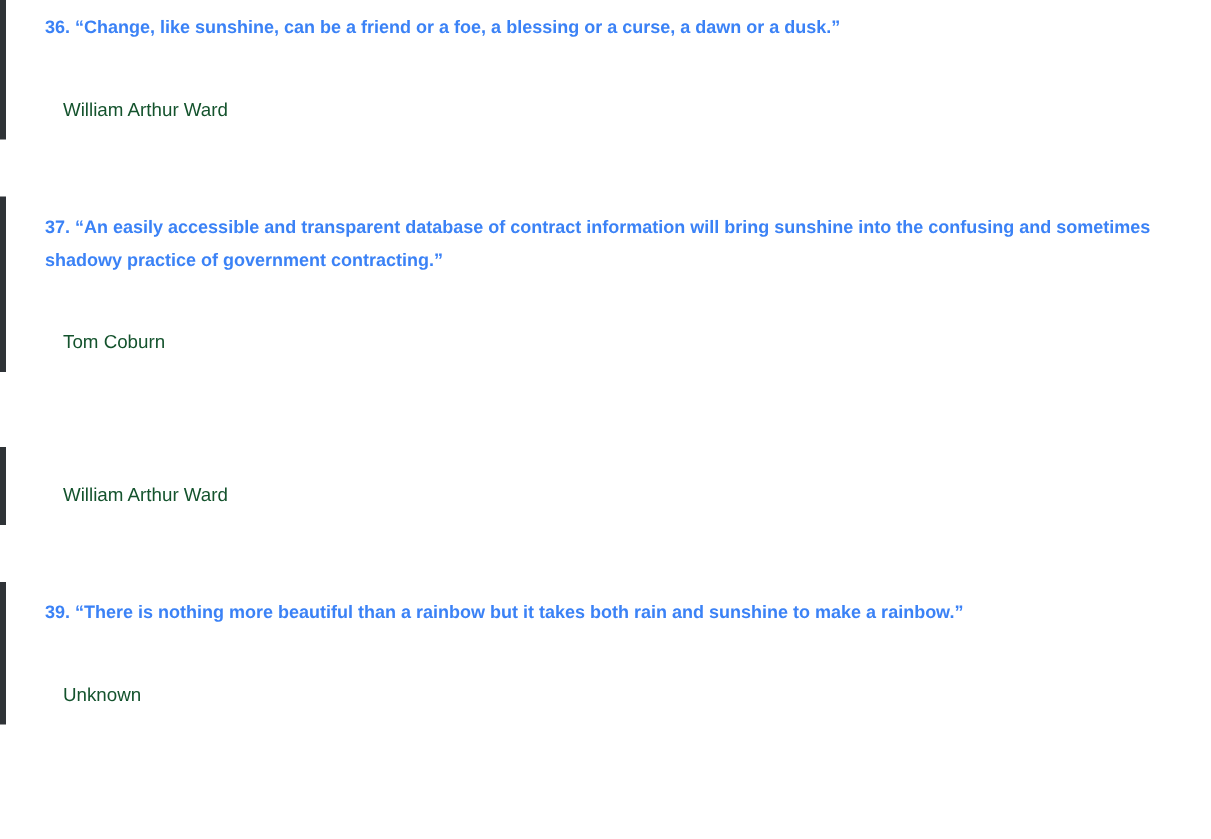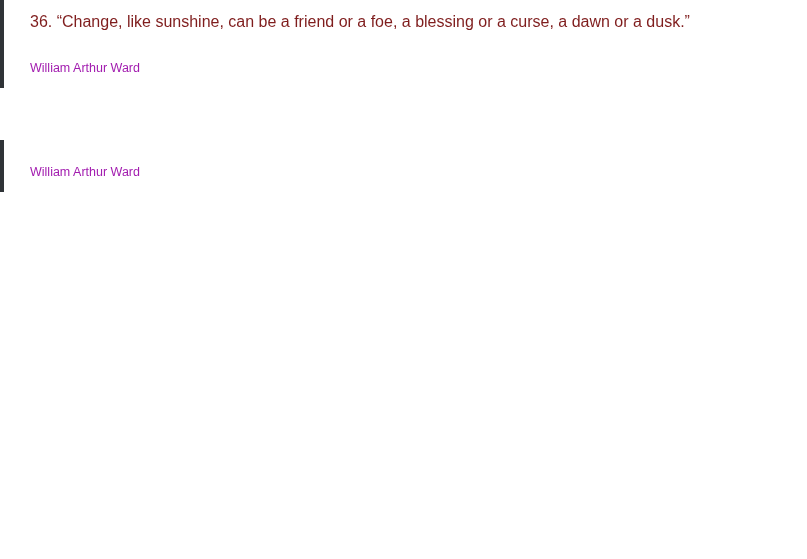--- a/index.html
+++ b/index.html
@@ -21,52 +21,60 @@
   .quote-block {
     position: relative;
     border-left: 4px solid #2f3337;
     padding: 0 0 0 26px;
     margin: 0 0 0 0;
   }
   .quote-spacer {
     height: 26px;
   }
   .quote-text {
-    font-size: 16px;
+    font-size: 12px;
     line-height: 1.78;
-    color: #7f1d1d;
+    color: #3b82f6;
     margin: 0;
     padding-top: 10px;
     padding-right: 24px;
-    font-weight: 400;
+    font-weight: 700;
   }
   .quote-author {
     font-size: 12.5px;
     line-height: 1.6;
-    color: #a21caf;
-    margin: 0;
+    color: #14532d;
+    margin: 12px;
     padding-top: 22px;
     padding-bottom: 10px;
   }
   .quote-block:first-child .quote-text {
     padding-top: 8px;
   }
 </style>
 </head>
 <body>
 
 <div class="quote-list">
 
   <div class="quote-block">
     <p class="quote-text">36. “Change, like sunshine, can be a friend or a foe, a blessing or a curse, a dawn or a dusk.”</p>
     <p class="quote-author">William Arthur Ward</p>
   </div>
   <div class="quote-spacer"></div>
 
+  <div class="quote-block">
+    <p class="quote-text">37. “An easily accessible and transparent database of contract information will bring sunshine into the confusing and sometimes shadowy practice of government contracting.”</p>
+    <p class="quote-author">Tom Coburn</p>
+  </div>
   <div class="quote-spacer"></div>
 
   <div class="quote-block">
     <p class="quote-author">William Arthur Ward</p>
   </div>
   <div class="quote-spacer"></div>
 
+  <div class="quote-block">
+    <p class="quote-text">39. “There is nothing more beautiful than a rainbow but it takes both rain and sunshine to make a rainbow.”</p>
+    <p class="quote-author">Unknown</p>
+  </div>
 
 </div>
 
 </body></html>

